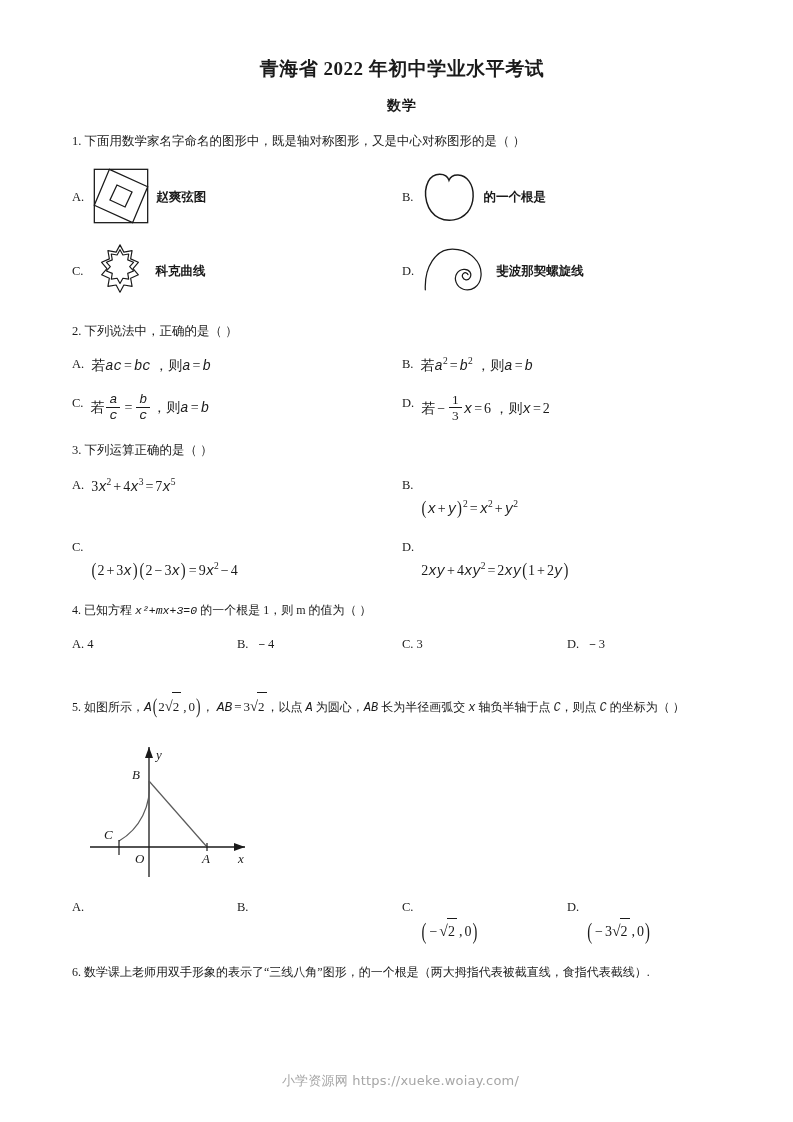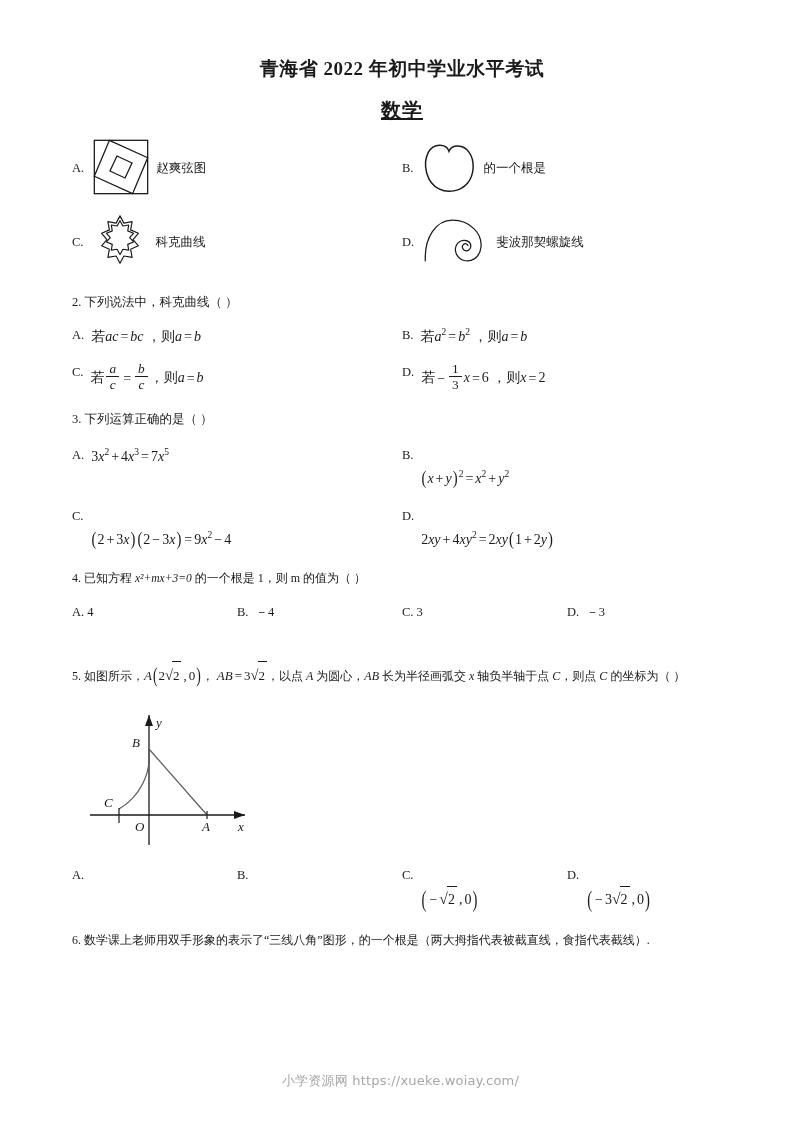--- a/index.html
+++ b/index.html
@@ -33,25 +33,24 @@
   .doc-title {
     text-align: center;
     font-size: 19px;
     font-weight: bold;
     letter-spacing: 0.5px;
     line-height: 1.4;
     margin: 0 0 14px 0;
   }
   .doc-subtitle {
     text-align: center;
-    font-size: 20px;
+    font-size: 14px;
     font-weight: bold;
     letter-spacing: 1px;
     margin: 0 0 14px 0;
-    text-decoration: underline;
   }
 
   
   .section-head {
     font-size: 14.5px;
     font-weight: bold;
     line-height: 1.95;
     text-align: justify;
     margin: 0 0 10px 0;
   }
@@ -84,21 +83,21 @@
   .opt4 { flex: 0 0 25%; }
   .opt-lbl {
     flex: none;
     margin-right: 7px;
     font-size: 12.5px;
     font-family: "Liberation Serif", serif;
   }
   .opt-body { flex: 1; }
 
   
-  .mi { font-style: italic; font-family: Liberation Serif, serif; }
+  .mi { font-style: italic; font-family: Liberation Mono, monospace; }
   .mn { font-style: normal; font-family: "Liberation Serif", serif; }
   .mo { font-style: normal; padding: 0 2px; }
   sup.expn {
     font-size: 0.68em;
     vertical-align: super;
     font-style: normal;
     line-height: 0;
   }
   .math { font-size: 14px; white-space: nowrap; }
   .math-sm { font-size: 13px; white-space: nowrap; }
@@ -150,20 +149,21 @@
     display: flex;
     align-items: center;
   }
   .fig-lbl {
     font-size: 12.5px;
     margin-right: 8px;
   }
   .fig-cap {
     font-size: 12.5px;
     margin-left: 6px;
+    font-weight: bold;
   }
   .fig-box { flex: none; }
 
   .coord-fig {
     margin-top: 6px;
     margin-left: 10px;
   }
 
   
   .watermark {
@@ -182,20 +182,24 @@
 <body>
 
 <div class="page">
   <div class="content">
 
     <div class="doc-title">青海省 2022 年初中学业水平考试</div>
     <div class="doc-subtitle">数学</div>
 
 
     <div class="q">
+      <div class="q-stem">
+        <span>1.</span>
+        <span>下面用数学家名字命名的图形中，既是轴对称图形，又是中心对称图形的是（      ）</span>
+      </div>
 
       <div class="fig-row" style="margin-top:14px;">
 
         <div class="fig-cell">
           <span class="fig-lbl">A.</span>
           <span class="fig-box">
             <svg width="58" height="58" viewBox="0 0 100 100">
               <rect x="4" y="4" width="92" height="92" fill="none" stroke="#1a1a1a" stroke-width="2.2"></rect>
               <polygon points="30,4 96,34 70,96 4,66" fill="none" stroke="#1a1a1a" stroke-width="2.2"></polygon>
               <polygon points="43,31 69,43 57,69 31,57" fill="none" stroke="#1a1a1a" stroke-width="2.2"></polygon>
@@ -251,21 +255,21 @@
             </svg>
           </span>
           <span class="fig-cap">斐波那契螺旋线</span>
         </div>
       </div>
     </div>
 
     <div class="q" style="margin-top:16px;">
       <div class="q-stem">
         <span>2.</span>
-        <span>下列说法中，科克曲线（      ）</span>
+        <span>下列说法中，正确的是（      ）</span>
       </div>
 
       <div class="opt-row">
         <div class="opt">
           <span class="opt-lbl">A.</span>
           <span class="opt-body math">若<span class="mi">ac</span><span class="mo">=</span><span class="mi">bc</span>&nbsp;，则<span class="mi">a</span><span class="mo">=</span><span class="mi">b</span></span>
         </div>
         <div class="opt">
           <span class="opt-lbl">B.</span>
           <span class="opt-body math">若<span class="mi">a</span><sup class="expn">2</sup><span class="mo">=</span><span class="mi">b</span><sup class="expn">2</sup>&nbsp;，则<span class="mi">a</span><span class="mo">=</span><span class="mi">b</span></span>

